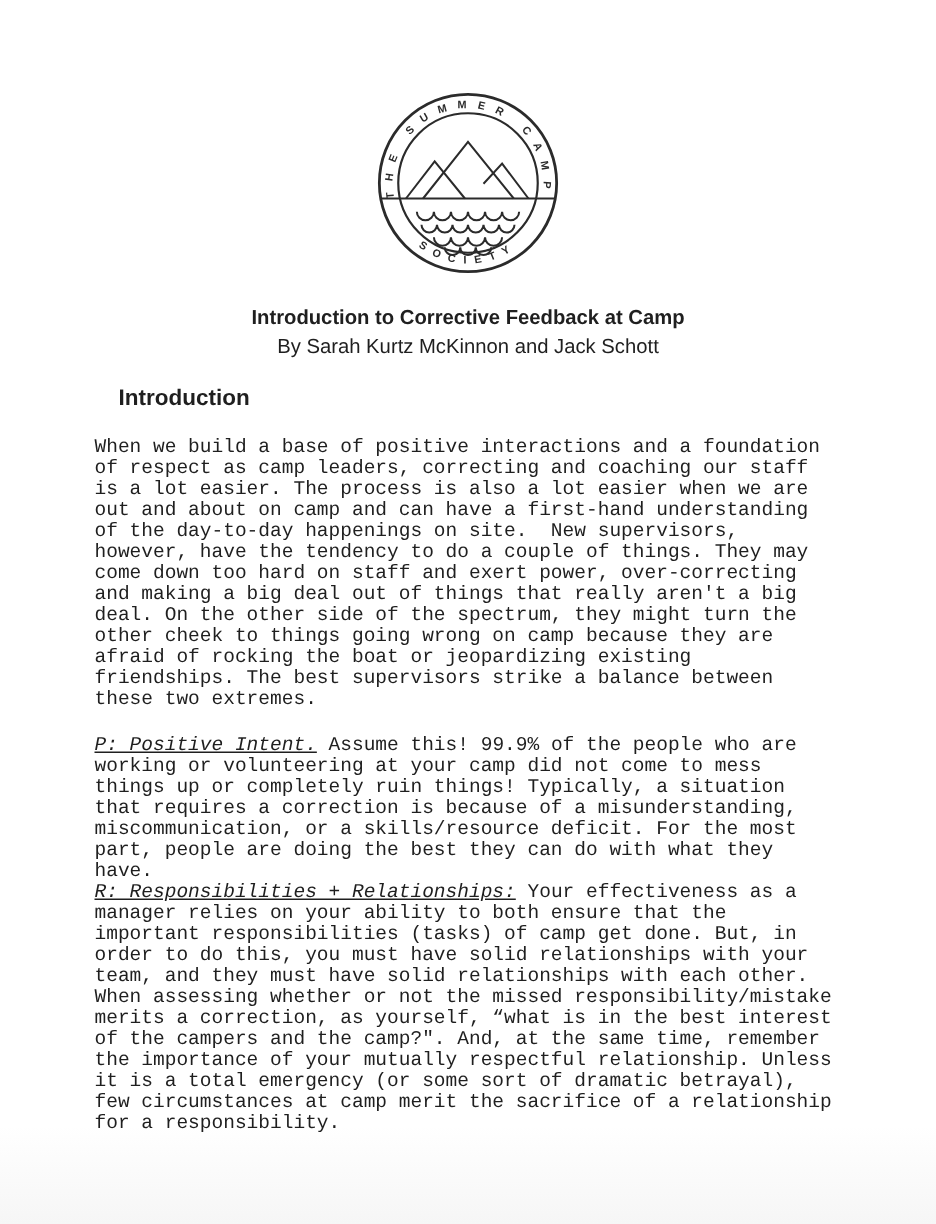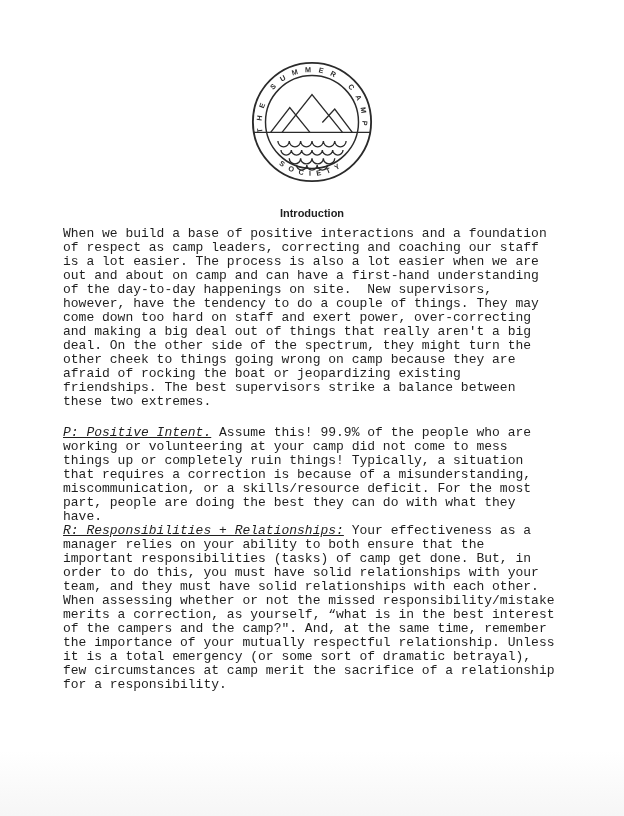--- a/index.html
+++ b/index.html
@@ -35,24 +35,23 @@
     line-height: 18.5px;
   }
   .doc-title {
     font-weight: bold;
   }
   .section {
     margin-top: 17px;
   }
   .section-heading {
     font-weight: bold;
-    font-size: 11px;
+    font-size: 15px;
     line-height: 17.5px;
-    margin: 4px;
-    text-align: center;
+    margin: 16px;
   }
   .para {
     font-size: 13px;
     line-height: 14px;
     margin: 0;
     white-space: pre-wrap;
     font-family: Liberation Mono, monospace;
   }
   .para + .para {
   }
@@ -102,20 +101,22 @@
       <text class="logo-arc-text arc-top">
         <textPath href="#arcTop" startOffset="50%" text-anchor="middle">THE SUMMER CAMP</textPath>
       </text>
       <text class="logo-arc-text arc-bottom">
         <textPath href="#arcBottom" startOffset="50%" text-anchor="middle">SOCIETY</textPath>
       </text>
     </svg>
   </div>
 
   <div class="title-block">
+    <div class="doc-title">Introduction to Corrective Feedback at Camp</div>
+    <div class="doc-byline">By Sarah Kurtz McKinnon and Jack Schott</div>
   </div>
 
   <div class="section">
     <div class="section-heading">Introduction</div>
     <p class="para"><span class="lead"></span><span>When we build a base of positive interactions and a foundation of respect as camp leaders, correcting and coaching our staff is a lot easier. The process is also a lot easier when we are out and about on camp and can have a first-hand understanding of the day-to-day happenings on site.  New supervisors, however, have the tendency to do a couple of things. They may come down too hard on staff and exert power, over-correcting and making a big deal out of things that really aren't a big deal. On the other side of the spectrum, they might turn the other cheek to things going wrong on camp because they are afraid of rocking the boat or jeopardizing existing friendships. The best supervisors strike a balance between these two extremes.</span></p>
   </div>
 
   <div class="section">
     <p class="para"><span class="lead">P: Positive Intent.</span><span> Assume this! 99.9% of the people who are working or volunteering at your camp did not come to mess things up or completely ruin things! Typically, a situation that requires a correction is because of a misunderstanding, miscommunication, or a skills/resource deficit. For the most part, people are doing the best they can do with what they have.</span></p>
     <p class="para"><span class="lead">R: Responsibilities + Relationships:</span><span> Your effectiveness as a manager relies on your ability to both ensure that the important responsibilities (tasks) of camp get done. But, in order to do this, you must have solid relationships with your team, and they must have solid relationships with each other. When assessing whether or not the missed responsibility/mistake merits a correction, as yourself, “what is in the best interest of the campers and the camp?". And, at the same time, remember the importance of your mutually respectful relationship. Unless it is a total emergency (or some sort of dramatic betrayal), few circumstances at camp merit the sacrifice of a relationship for a responsibility.</span></p>

